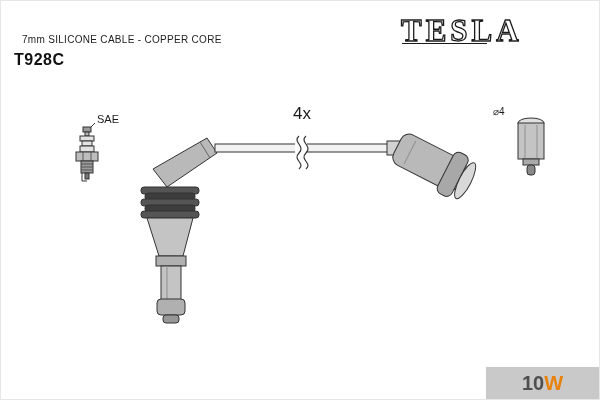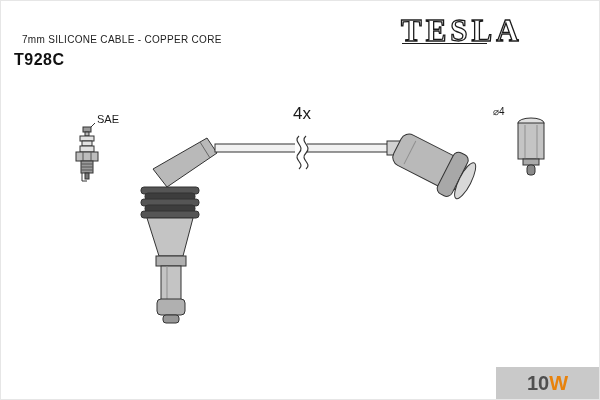--- a/index.html
+++ b/index.html
@@ -18,21 +18,21 @@
     letter-spacing:0.5px;
     margin-top:40px;
   }
   .subtitle{
     position:absolute;left:21px;top:33px;
     font-size:10px;color:#222;letter-spacing:0.3px;
   }
   .diagram-svg{position:absolute;left:0;top:0;}
   .watermark{
     position:absolute;right:0;bottom:0;
-    width:103px;height:32px;
+    width:113px;height:32px;
     background:#c9c9c9;
     display:flex;align-items:center;justify-content:center;
     font-weight:bold;font-size:20px;color:#4f4f4f;
   }
   .watermark .hl{color:#e8820c;}
   .svg-label{font-family:"Liberation Sans", sans-serif; fill:#1a1a1a;}
   .logo-text{
     font-family:"Liberation Serif", serif;
     font-weight:bold;
     letter-spacing:4px;

